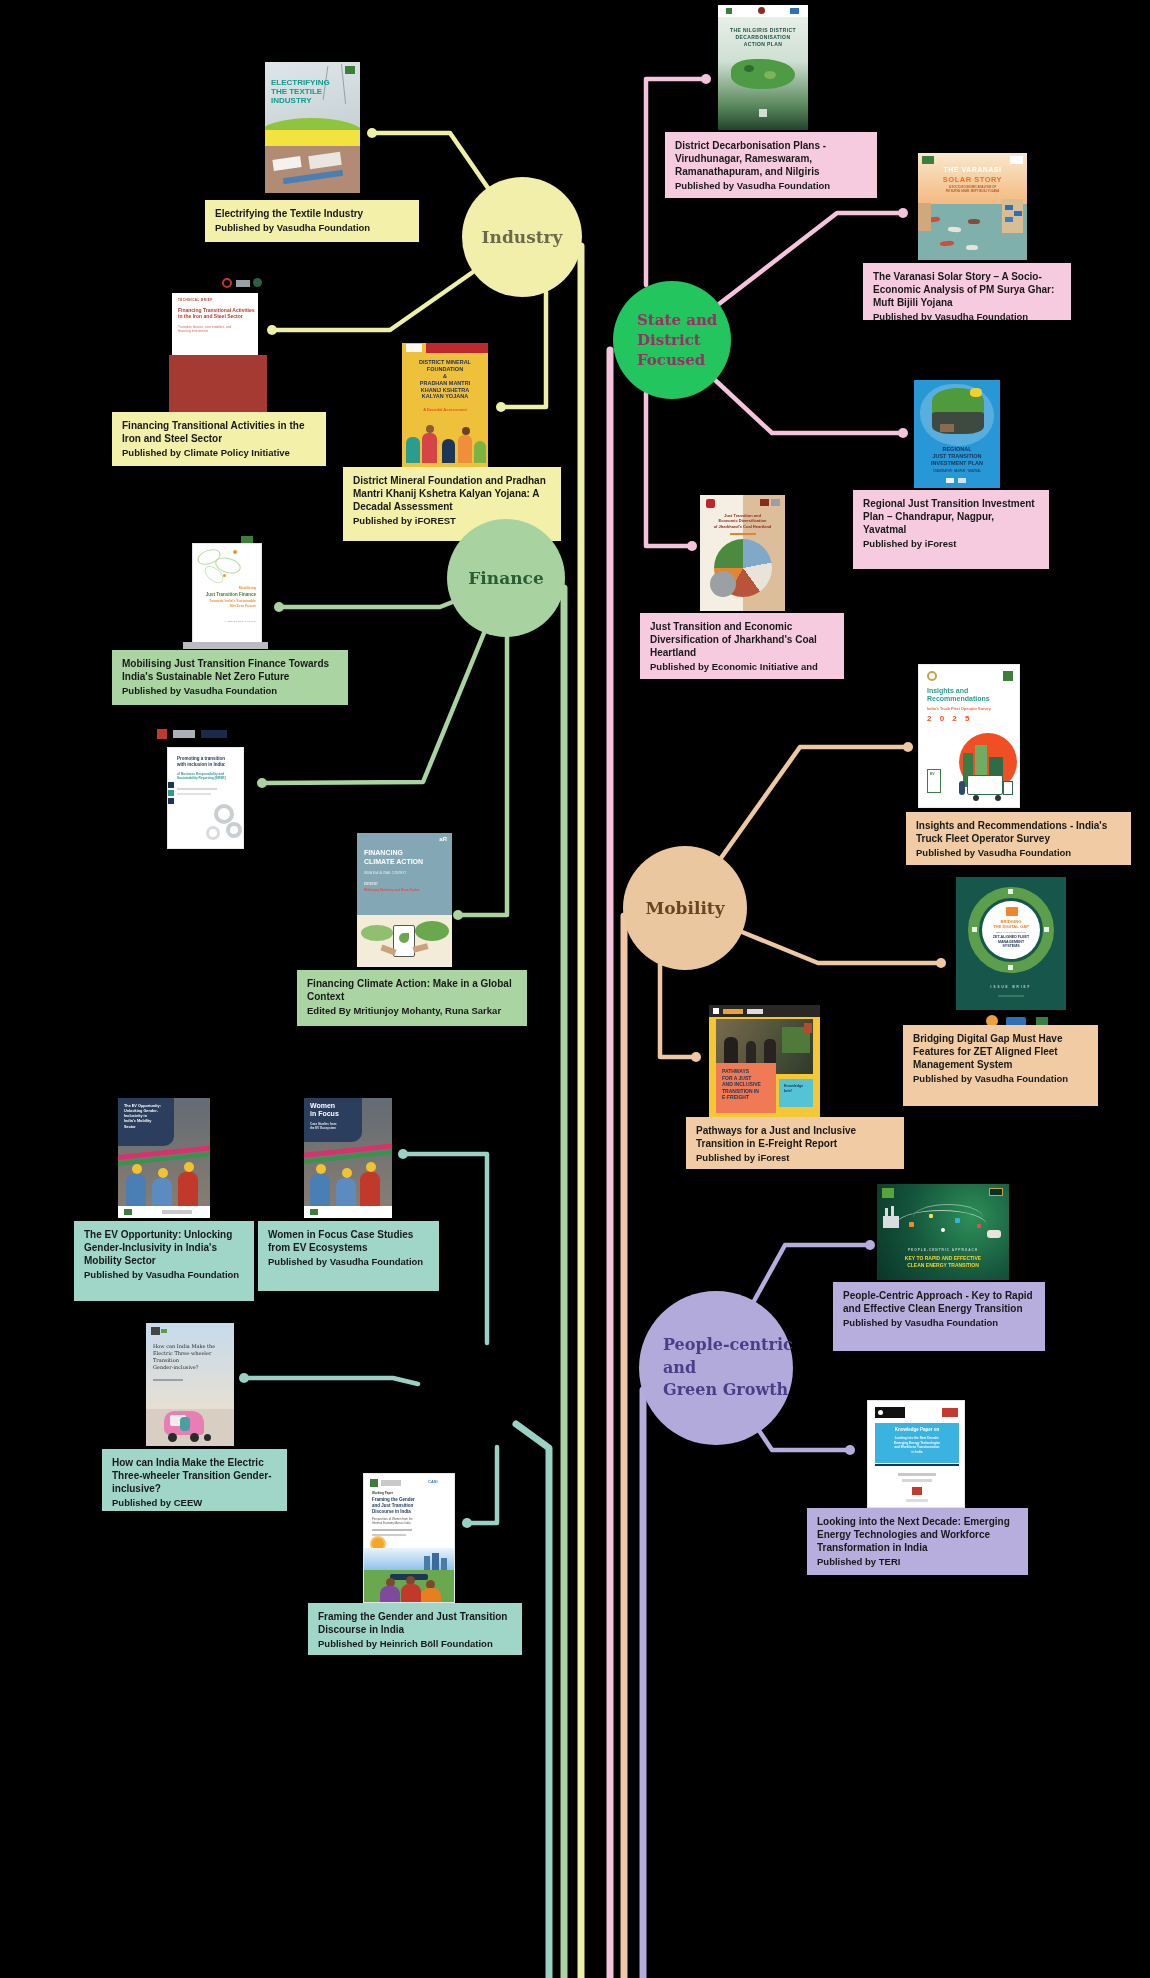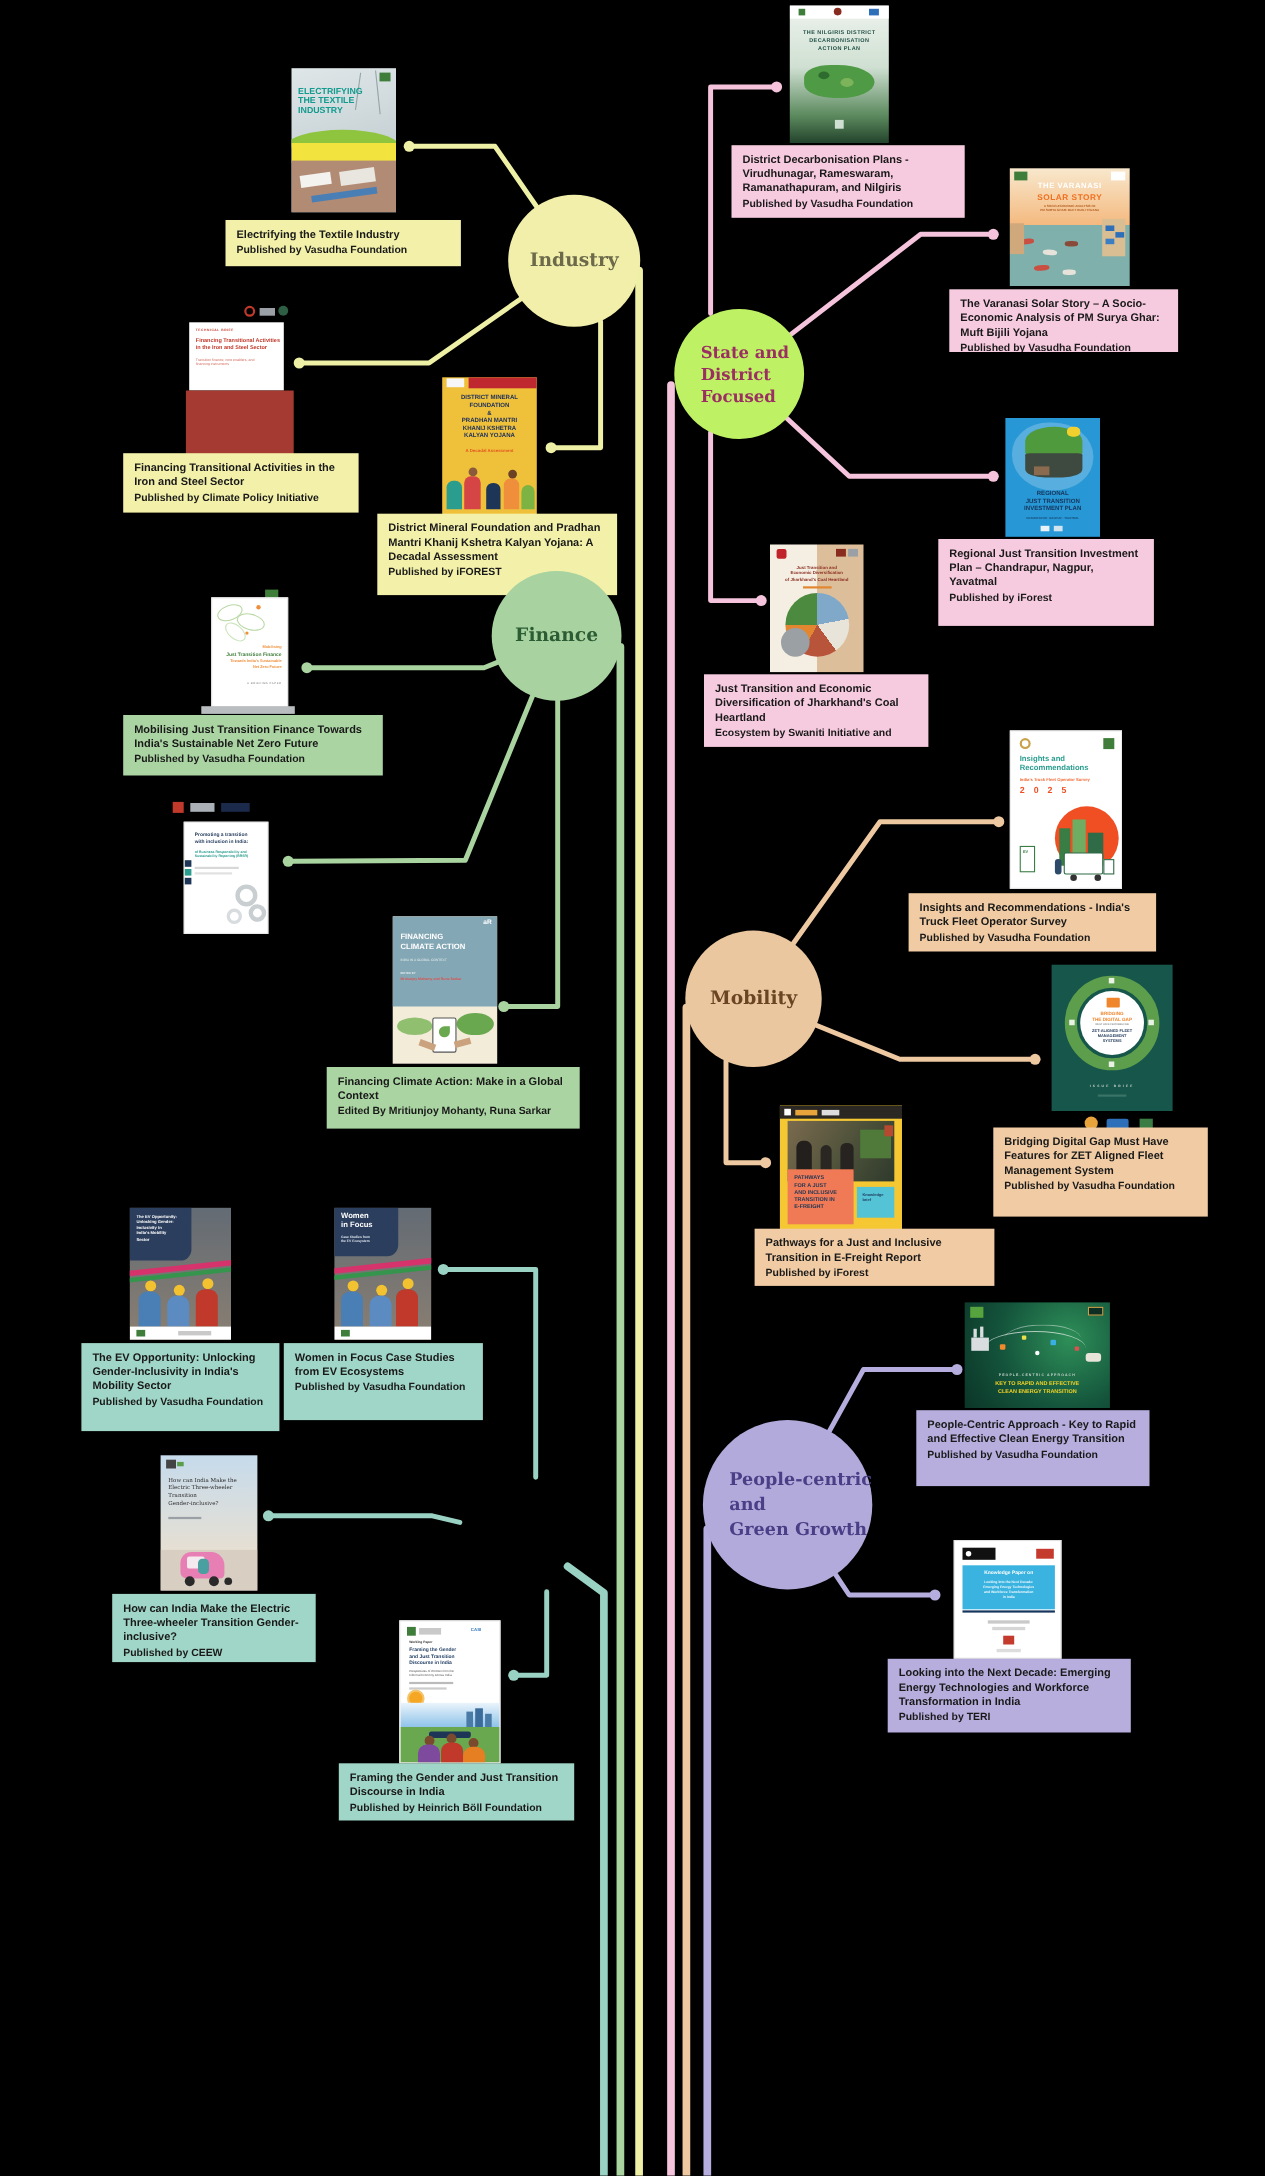--- a/index.html
+++ b/index.html
@@ -89,21 +89,21 @@
     </g>
     <g fill="#b5addd">
       <circle cx="870" cy="1245" r="5"></circle>
         <circle cx="850" cy="1450" r="5"></circle>
     </g>
   </svg>
 
   <div class="cat" style="left:462px;top:177px;width:120px;height:120px;background:#f1efa9;color:#6c6a4a;font-size:17px;">
     <span class="pre">Industry</span>
   </div>
-  <div class="cat left" style="left:613px;top:281px;width:118px;height:118px;background:#bef264;color:#9c2f62;font-size:15px;line-height:1.35;">
+  <div class="cat left" style="left:613px;top:281px;width:118px;height:118px;background:#22c55e;color:#9c2f62;font-size:15px;line-height:1.35;">
     <span class="pre">State and
 District
 Focused</span>
   </div>
   <div class="cat" style="left:623px;top:846px;width:124px;height:124px;background:#eac79f;color:#6a4423;font-size:17px;">
     <span class="pre">Mobility</span>
   </div>
   <div class="cat" style="left:447px;top:519px;width:118px;height:118px;background:#a8d3a0;color:#2c5c34;font-size:17px;">
     <span class="pre">Finance</span>
   </div>
@@ -238,21 +238,21 @@
     <div class="shape" style="left:71px;top:4px;width:9px;height:7px;background:#9aa0a6;"></div>
     <div class="tt pre" style="left:0;top:18px;width:100%;text-align:center;font-size:4px;line-height:1.35;color:#8a2b20;">Just Transition and
 Economic Diversification
 of Jharkhand's Coal Heartland</div>
     <div class="shape" style="left:30px;top:38px;width:26px;height:2px;background:#e2862f;"></div>
     <div class="shape" style="left:14px;top:44px;width:58px;height:58px;border-radius:50%;background:conic-gradient(#7fa8c9 0 22%,#e8e4da 22% 40%,#b8543a 40% 58%,#e2862f 58% 75%,#4c8a3f 75% 100%);"></div>
     <div class="shape" style="left:10px;top:76px;width:26px;height:26px;background:#9aa0a3;border-radius:50%;"></div>
   </div>
   <div class="lbl bgP" style="left:640px;top:613px;width:204px;height:66px;">
     <div class="t">Just Transition and Economic Diversification of Jharkhand's Coal Heartland</div>
-    <div class="p">Ecosystem by Swaniti Initiative and</div>
+    <div class="p">Published by Economic Initiative and</div>
   </div>
 
   <div class="grp" style="left:183px;top:536px;width:88px;height:113px;">
     <div class="shape" style="left:58px;top:0;width:12px;height:10px;background:#3f7d3a;"></div>
     <div class="shape" style="left:9px;top:7px;width:70px;height:100px;background:#ffffff;border:1px solid #e4e4e4;box-sizing:border-box;">
       <div class="shape" style="left:4px;top:6px;width:22px;height:12px;border:1px solid #b9d8a5;border-radius:50%;transform:rotate(-20deg);"></div>
       <div class="shape" style="left:22px;top:14px;width:24px;height:13px;border:1px solid #b9d8a5;border-radius:50%;transform:rotate(15deg);"></div>
       <div class="shape" style="left:10px;top:24px;width:20px;height:11px;border:1px solid #cde4bd;border-radius:50%;transform:rotate(40deg);"></div>
       <div class="shape" style="left:40px;top:6px;width:4px;height:4px;background:#ef8f3c;border-radius:50%;"></div>
       <div class="shape" style="left:30px;top:30px;width:3px;height:3px;background:#ef8f3c;border-radius:50%;"></div>
@@ -323,21 +323,21 @@
     <div class="shape" style="left:70px;top:92px;width:14px;height:30px;background:#2f6b46;"></div>
     <div class="shape" style="left:48px;top:110px;width:36px;height:20px;background:#ffffff;border:1.5px solid #2f6b46;border-radius:2px;box-sizing:border-box;"></div>
     <div class="shape" style="left:84px;top:116px;width:10px;height:14px;background:#ffffff;border:1.5px solid #2f6b46;box-sizing:border-box;"></div>
     <div class="shape" style="left:54px;top:130px;width:6px;height:6px;background:#333;border-radius:50%;"></div>
     <div class="shape" style="left:76px;top:130px;width:6px;height:6px;background:#333;border-radius:50%;"></div>
     <div class="shape" style="left:8px;top:104px;width:14px;height:24px;background:#ffffff;border:1.5px solid #3a7d44;box-sizing:border-box;">
       <div class="tt" style="left:2px;top:2px;font-size:3.5px;color:#3a7d44;">EV</div>
     </div>
     <div class="shape" style="left:40px;top:116px;width:6px;height:14px;background:#2d4a6b;border-radius:3px;"></div>
   </div>
-  <div class="lbl bgO" style="left:826px;top:812px;width:225px;height:53px;">
+  <div class="lbl bgO" style="left:906px;top:812px;width:225px;height:53px;">
     <div class="t">Insights and Recommendations - India's Truck Fleet Operator Survey</div>
     <div class="p">Published by Vasudha Foundation</div>
   </div>
 
   <div class="grp" style="left:956px;top:877px;width:110px;height:168px;">
     <div class="shape" style="left:0;top:0;width:110px;height:133px;background:#17564a;">
       <div class="shape" style="left:12px;top:10px;width:86px;height:86px;border:11px solid #5d9e4c;border-radius:50%;box-sizing:border-box;"></div>
       <div class="shape" style="left:52px;top:12px;width:5px;height:5px;background:#eaf2e6;"></div>
       <div class="shape" style="left:16px;top:50px;width:5px;height:5px;background:#eaf2e6;"></div>
       <div class="shape" style="left:88px;top:50px;width:5px;height:5px;background:#eaf2e6;"></div>

